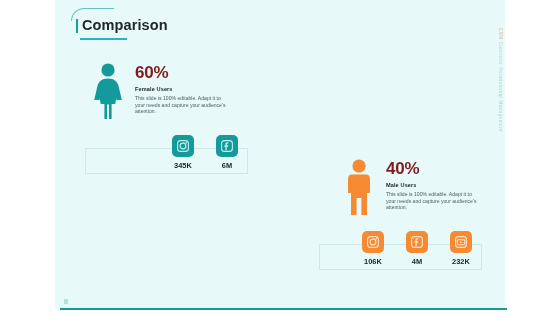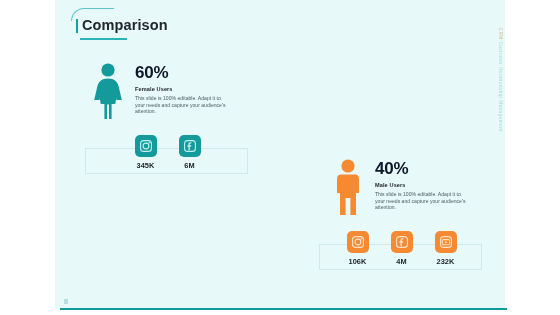--- a/index.html
+++ b/index.html
@@ -102,21 +102,21 @@
   .info-block {
     position: absolute;
     left: 45px;
     top: 2px;
     width: 112px;
   }
   .pct {
     font-size: 17px;
     font-weight: bold;
     line-height: 18px;
-    color: #0f172a;
+    color: #7f1d1d;
     letter-spacing: -0.2px;
   }
   .user-label {
     margin-top: 4px;
     font-size: 5.6px;
     font-weight: bold;
     color: #20282b;
     letter-spacing: 0.1px;
   }
   .desc {
@@ -135,21 +135,21 @@
     border: 0.9px solid #cfe9ea;
     background: transparent;
     box-sizing: border-box;
   }
   .stat-items {
     position: absolute;
     left: 0px;
     top: -14px;
     width: 163px;
     display: flex;
-    justify-content: center;
+    justify-content: flex-end;
     align-items: flex-start;
   }
   .stat-item {
     display: flex;
     flex-direction: column;
     align-items: center;
     width: 44px;
   }
   .stat-icon {
     width: 22px;
@@ -231,21 +231,21 @@
             <path d="M8.3 4.6 L7.5 4.6 C7.0 4.6 6.8 4.9 6.8 5.3 L6.8 6.3 L8.3 6.3 L8.1 7.8 L6.8 7.8 L6.8 11.2 L5.4 11.2 L5.4 7.8 L4.4 7.8 L4.4 6.3 L5.4 6.3 L5.4 5.1 C5.4 3.9 6.1 3.2 7.2 3.2 L8.3 3.2 Z" fill="#bff0ee"></path>
           </svg>
         </span>
         <span class="stat-value">6M</span>
       </div>
 
 
     </div>
   </div>
 
-  <div class="group" style="left:275px; top:158px; width:180px; height:62px;">
+  <div class="group" style="left:286px; top:158px; width:180px; height:62px;">
 
     <span class="person-figure">
       <svg width="36" height="58" viewBox="0 0 36 58">
         <circle cx="18" cy="8" r="6.6" fill="#f58a33"></circle>
         <path d="M11 16.5 C8.2 16.5 7 18.3 7 21 L7 35 L10 35 L10 57 L15.6 57 L15.6 40 L20.4 40 L20.4 57 L26 57 L26 35 L29 35 L29 21 C29 18.3 27.8 16.5 25 16.5 Z" fill="#f58a33"></path>
       </svg>
     </span>
 
     <div class="info-block">
       <div class="pct">40%</div>

